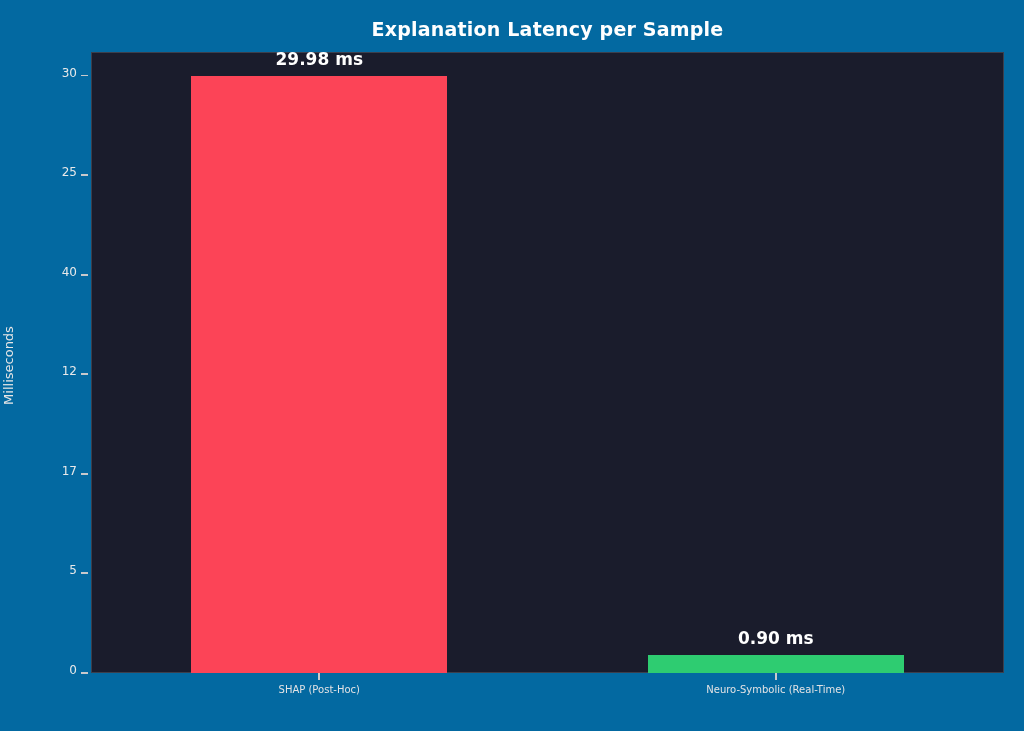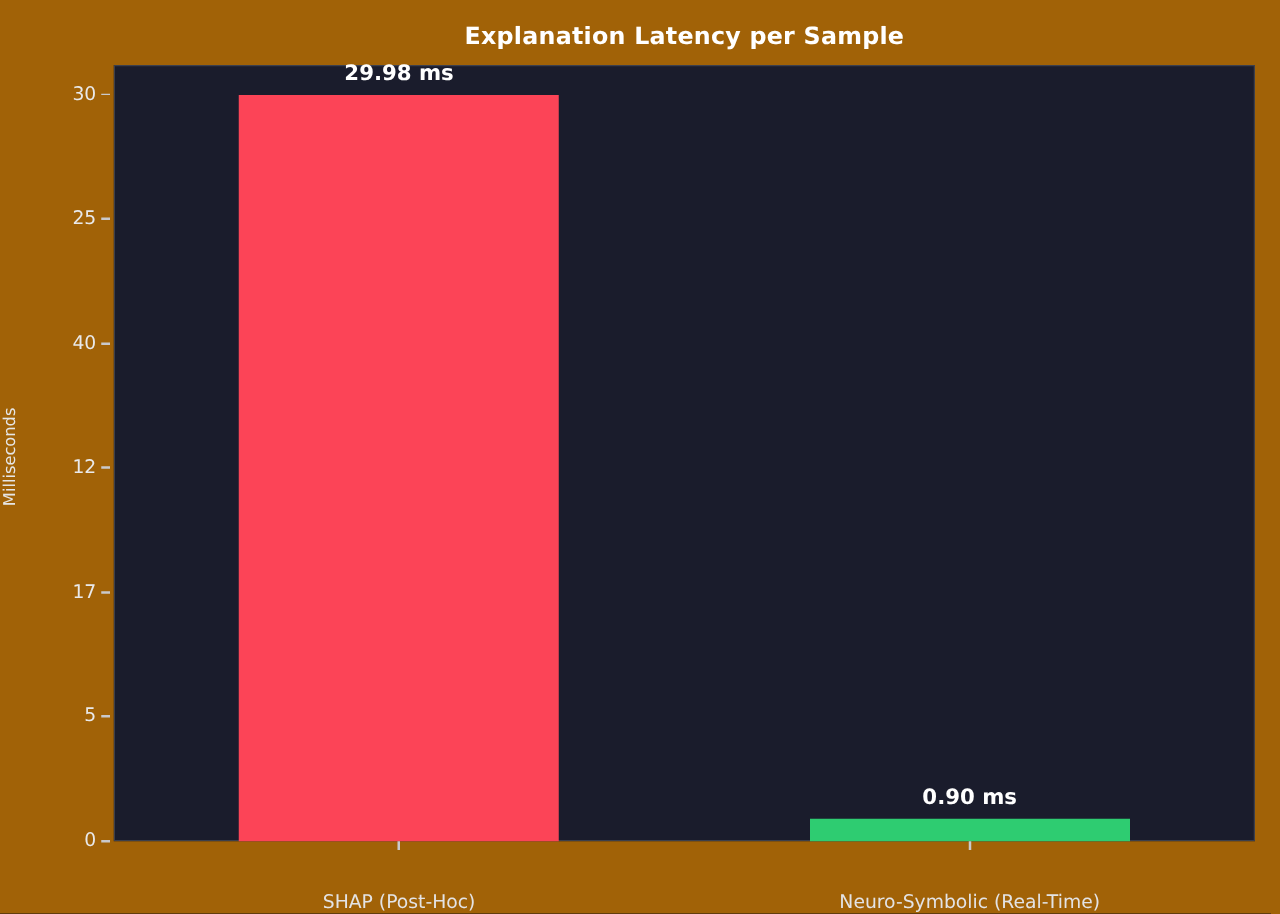--- a/index.html
+++ b/index.html
@@ -11,21 +11,21 @@
     width: 1024px;
     height: 731px;
     font-family: "DejaVu Sans", sans-serif;
     overflow: hidden;
   }
 
   #figure {
     position: relative;
     width: 1024px;
     height: 731px;
-    background: #a16207;
+    background: #0369a1;
   }
 
   
   #chart-title {
     position: absolute;
     left: 91px;
     top: 18px;
     width: 913px;
     text-align: center;
     color: #ffffff;
@@ -71,21 +71,21 @@
     position: absolute;
     left: 0;
     width: 91px;
     height: 0;
   }
   .ytick-label {
     position: absolute;
     right: 14px;
     top: -10px;
     color: #e9e9ea;
-    font-size: 15px;
+    font-size: 12px;
     text-align: left;
     white-space: nowrap;
   }
   .ytick-mark {
     position: absolute;
     right: 3px;
     top: -1px;
     width: 7px;
     height: 1.6px;
     background: #c9c9cc;
@@ -96,25 +96,24 @@
     position: absolute;
     top: 673px;
     width: 1.6px;
     height: 7px;
     background: #c9c9cc;
   }
   .xtick-label {
     position: absolute;
     top: 684px;
     color: #e3e3e5;
-    font-size: 15px;
+    font-size: 10px;
     text-align: center;
     white-space: nowrap;
     transform: translateX(-50%);
-    margin-top: 28px;
   }
 
   
   .bar {
     position: absolute;
     bottom: 0;
   }
   .bar-value {
     position: absolute;
     color: #ffffff;

